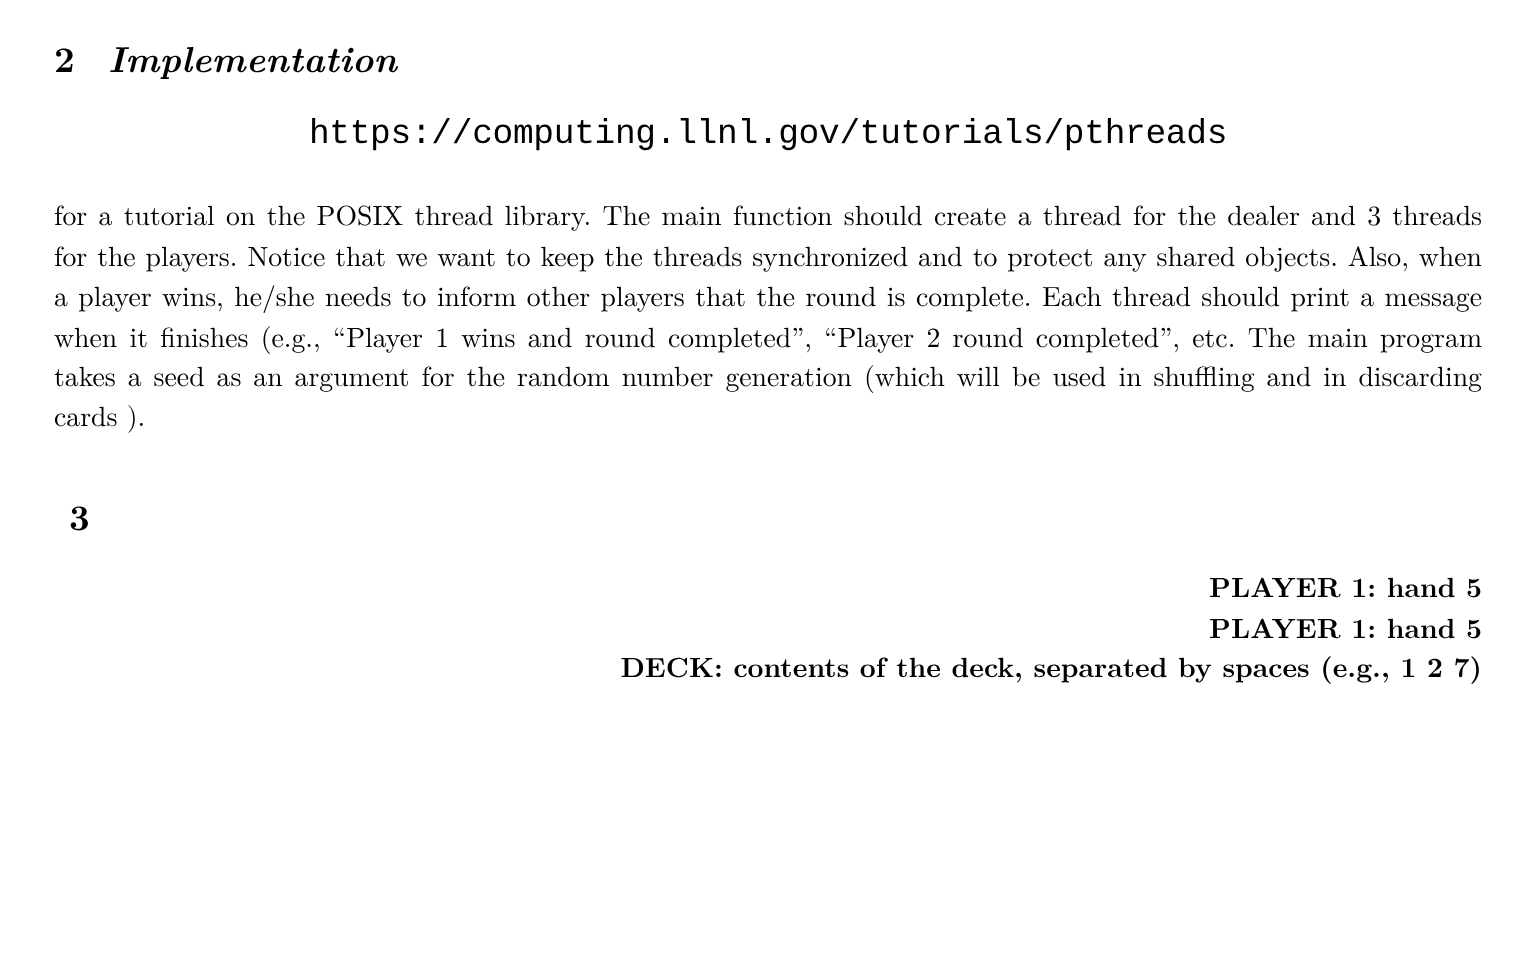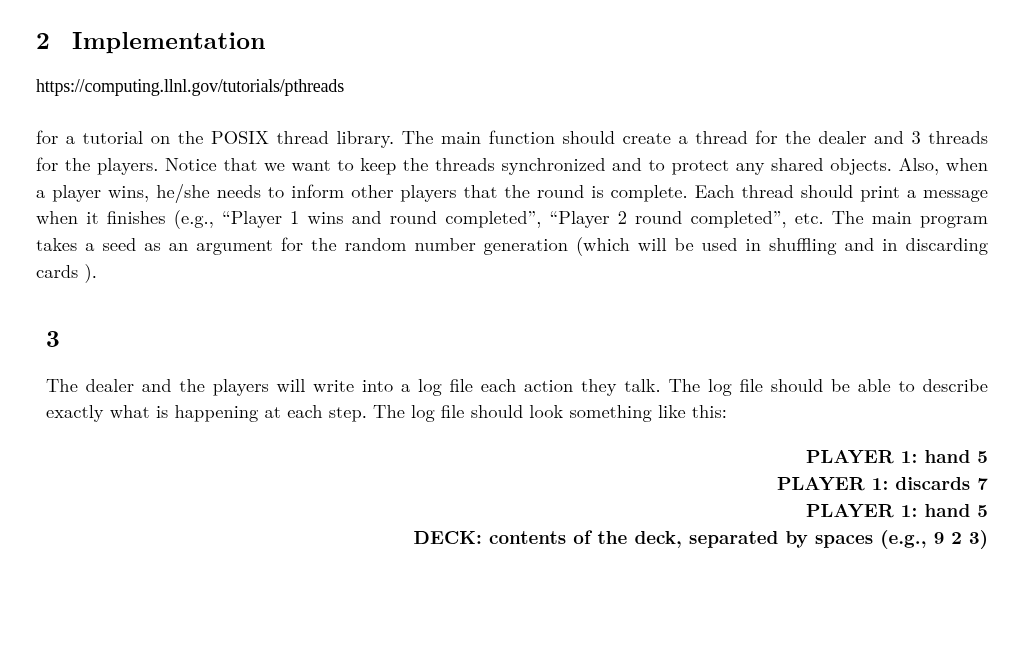--- a/index.html
+++ b/index.html
@@ -25,38 +25,39 @@
       display: flex;
       gap: 22px;
       align-items: baseline;
       letter-spacing: 0.2px;
     }
     .section-number {
       display: inline-block;
     }
     .section-title {
       display: inline-block;
+      font-style: italic;
     }
     .indented-block {
       padding-left: 10px;
     }
     p {
       margin: 0 0 18px 0;
       text-align: justify;
       text-justify: inter-word;
       font-kerning: normal;
     }
     p.tight {
       margin-bottom: 24px;
     }
     .mono {
-      font-family: Liberation Serif, serif;
-      font-size: 18px;
+      font-family: Liberation Mono, monospace;
+      font-size: 23px;
       letter-spacing: -0.2px;
-      text-align: left;
+      text-align: center;
     }
     .log-lines {
       margin: 0;
     }
     .log-line {
       display: block;
       line-height: 1.45;
       text-align: right;
       font-weight: bold;
     }
@@ -80,24 +81,22 @@
   <p>for a tutorial on the POSIX thread library. The main function should create a thread for the dealer and 3 threads for the players. Notice that we want to keep the threads synchronized and to protect any shared objects. Also, when a player wins, he/she needs to inform other players that the round is complete. Each thread should print a message when it finishes (e.g., “Player 1 wins and round completed”, “Player 2 round completed”, etc. The main program takes a seed as an argument for the random number generation (which will be used in shuffling and in discarding cards ).</p>
 
   <div class="section-gap"></div>
 
   <div class="indented-block">
 
     <h2 class="section-heading">
       <span class="section-number">3</span>
     </h2>
 
-    <p>The dealer and the players will write into a log file each action they talk. The log file should be able to describe exactly what is happening at each step. The log file should look something like this:</p>
 
     <div class="log-lines">
       <span class="log-line">PLAYER 1: hand 5</span>
-      <span class="log-line">PLAYER 1: discards 7</span>
       <span class="log-line">PLAYER 1: hand 5</span>
-      <span class="log-line">DECK: contents of the deck, separated by spaces (e.g., 9 2 3)</span>
+      <span class="log-line">DECK: contents of the deck, separated by spaces (e.g., 1 2 7)</span>
     </div>
 
   </div>
 
 </div>
 
 </body></html>

